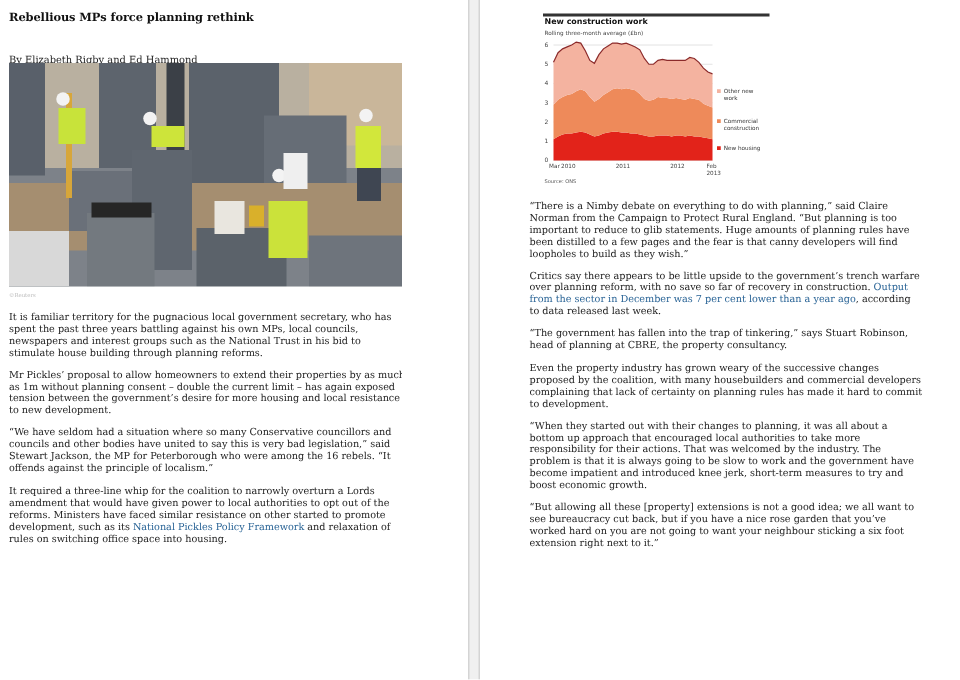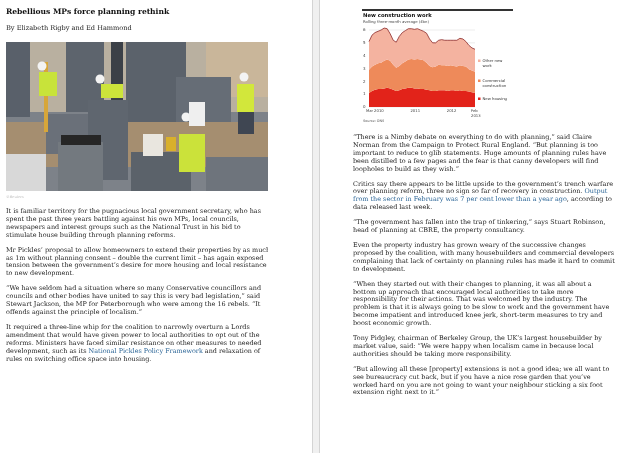--- a/index.html
+++ b/index.html
@@ -4,21 +4,21 @@
 <style>
   html, body { margin:0; padding:0; }
   body { width:640px; height:453px; overflow:hidden; background:#fff; position:relative;
          font-family:"DejaVu Serif", serif; color:#222; }
   .page { position:absolute; top:0; height:453px; background:#fff; overflow:hidden; }
   #page-left { left:0; width:268px;text-decoration:underline; }
   #page-right { left:320px; width:361px; }
   .gutter { position:absolute; left:312px; top:0; width:8px; height:453px; background:#f0f0f0;
             border-left:1px solid #d4d4d4; border-right:1px solid #d4d4d4; box-sizing:border-box; }
   .headline { position:absolute; left:6px; top:7px; font-size:7.6px; font-weight:bold; color:#111; letter-spacing:-0.05px; }
-  .byline { position:absolute; left:6px; top:24px; font-size:6.6px; color:#222;text-align:center; }
+  .byline { position:absolute; left:6px; top:36px; font-size:6.6px; color:#222;text-align:center; }
   .photo { position:absolute; left:6px; top:42px; width:264px; height:149px; overflow:hidden; background:#8a8f96; }
   .caption { position:absolute; left:6px; top:195px; font-size:3.6px; color:#bbb; }
   .body-text p { margin:0 0 7px 0; font-size:6.45px; line-height:7.9px; color:#222; }
   .body-text a { color:#2a6496; text-decoration:none; }
   #left-body { position:absolute; left:6px; top:208px; width:266px; }
   #right-body { position:absolute; left:33px; top:134px; width:262px; }
   .chart { position:absolute; left:40px; top:0; width:118px; height:124px; }
   .chart .rule { position:absolute; left:2px; top:9px; width:151px; height:1.5px; background:#333; }
   .chart-title { position:absolute; left:3px; top:12px; font-family:"DejaVu Sans", sans-serif; font-size:5.3px; font-weight:bold; color:#111; white-space:nowrap; }
   .chart-sub { position:absolute; left:3px; top:18.5px; font-family:"DejaVu Sans", sans-serif; font-size:3.8px; color:#444; white-space:nowrap; }
@@ -64,21 +64,21 @@
       <rect x="160" y="95" width="10" height="14" fill="#d9b02b"></rect>
       <rect x="55" y="93" width="40" height="10" fill="#262626"></rect>
     </svg>
   </div>
   <div class="caption">©Reuters</div>
 
   <div id="left-body" class="body-text">
     <p>It is familiar territory for the pugnacious local government secretary, who has spent the past three years battling against his own MPs, local councils, newspapers and interest groups such as the National Trust in his bid to stimulate house building through planning reforms.</p>
     <p>Mr Pickles’ proposal to allow homeowners to extend their properties by as much as 1m without planning consent – double the current limit – has again exposed tension between the government’s desire for more housing and local resistance to new development.</p>
     <p>“We have seldom had a situation where so many Conservative councillors and councils and other bodies have united to say this is very bad legislation,” said Stewart Jackson, the MP for Peterborough who were among the 16 rebels. “It offends against the principle of localism.”</p>
-    <p><span>It required a three-line whip for the coalition to narrowly overturn a Lords amendment that would have given power to local authorities to opt out of the reforms. Ministers have faced similar resistance on other measures to needed development, such as its </span><a>National Pickles Policy Framework</a><span> and relaxation of rules on switching office space into housing.</span></p>
+    <p><span>It required a three-line whip for the coalition to narrowly overturn a Lords amendment that would have given power to local authorities to opt out of the reforms. Ministers have faced similar resistance on other started to promote development, such as its </span><a>National Pickles Policy Framework</a><span> and relaxation of rules on switching office space into housing.</span></p>
   </div>
 </div>
 
 <div class="gutter"></div>
 
 <div id="page-right" class="page">
   <div class="chart">
     <div class="rule"></div>
     <div class="chart-title">New construction work</div>
     <div class="chart-sub">Rolling three-month average (£bn)</div>
@@ -114,20 +114,19 @@
         <text x="122.5" y="82" font-size="3.8" fill="#333" font-family="DejaVu Sans, sans-serif">Commercial</text>
         <text x="122.5" y="86.5" font-size="3.8" fill="#333" font-family="DejaVu Sans, sans-serif">construction</text>
         <rect x="118" y="97.5" width="2.5" height="2.5" fill="#e2231a"></rect>
         <text x="122.5" y="100" font-size="3.8" fill="#333" font-family="DejaVu Sans, sans-serif">New housing</text>
       </svg>
     <div class="chart-src">Source: ONS</div>
   </div>
 
   <div id="right-body" class="body-text">
     <p>“There is a Nimby debate on everything to do with planning,” said Claire Norman from the Campaign to Protect Rural England. “But planning is too important to reduce to glib statements. Huge amounts of planning rules have been distilled to a few pages and the fear is that canny developers will find loopholes to build as they wish.”</p>
-    <p><span>Critics say there appears to be little upside to the government’s trench warfare over planning reform, three no sign so far of recovery in construction. </span><a>Output from the sector in February was 7 per cent lower than a year ago</a><span>, according to data released last week.</span></p>
+    <p><span>Critics say there appears to be little upside to the government’s trench warfare over planning reform, with no save so far of recovery in construction. </span><a>Output from the sector in December was 7 per cent lower than a year ago</a><span>, according to data released last week.</span></p>
     <p>“The government has fallen into the trap of tinkering,” says Stuart Robinson, head of planning at CBRE, the property consultancy.</p>
     <p>Even the property industry has grown weary of the successive changes proposed by the coalition, with many housebuilders and commercial developers complaining that lack of certainty on planning rules has made it hard to commit to development.</p>
     <p>“When they started out with their changes to planning, it was all about a bottom up approach that encouraged local authorities to take more responsibility for their actions. That was welcomed by the industry. The problem is that it is always going to be slow to work and the government have become impatient and introduced knee jerk, short-term measures to try and boost economic growth.</p>
-    <p>Tony Pidgley, chairman of Berkeley Group, the UK’s largest housebuilder by market value, said: “We were happy when localism came in because local authorities should be taking more responsibility.</p>
     <p>“But allowing all these [property] extensions is not a good idea; we all want to see bureaucracy cut back, but if you have a nice rose garden that you’ve worked hard on you are not going to want your neighbour sticking a six foot extension right next to it.”</p>
   </div>
 </div>
 
 </body></html>

